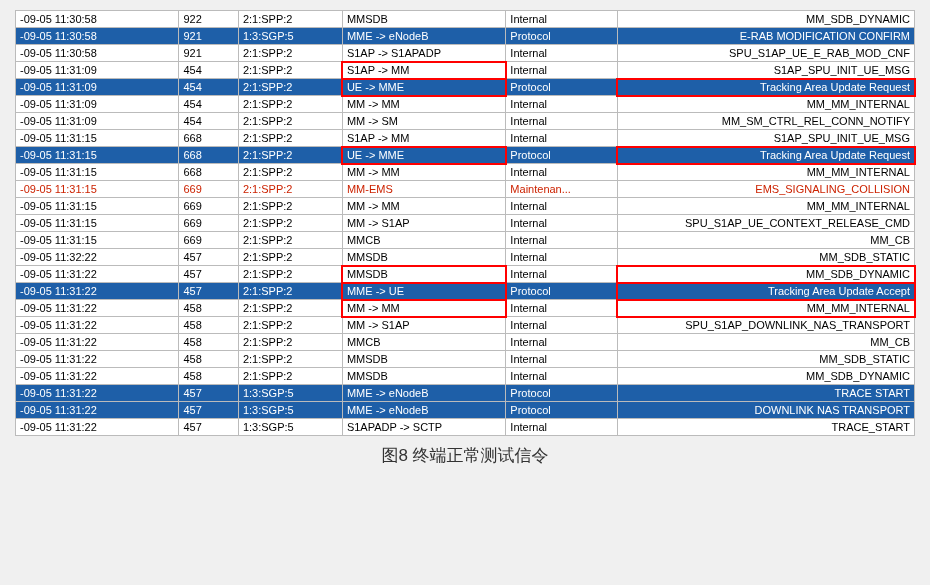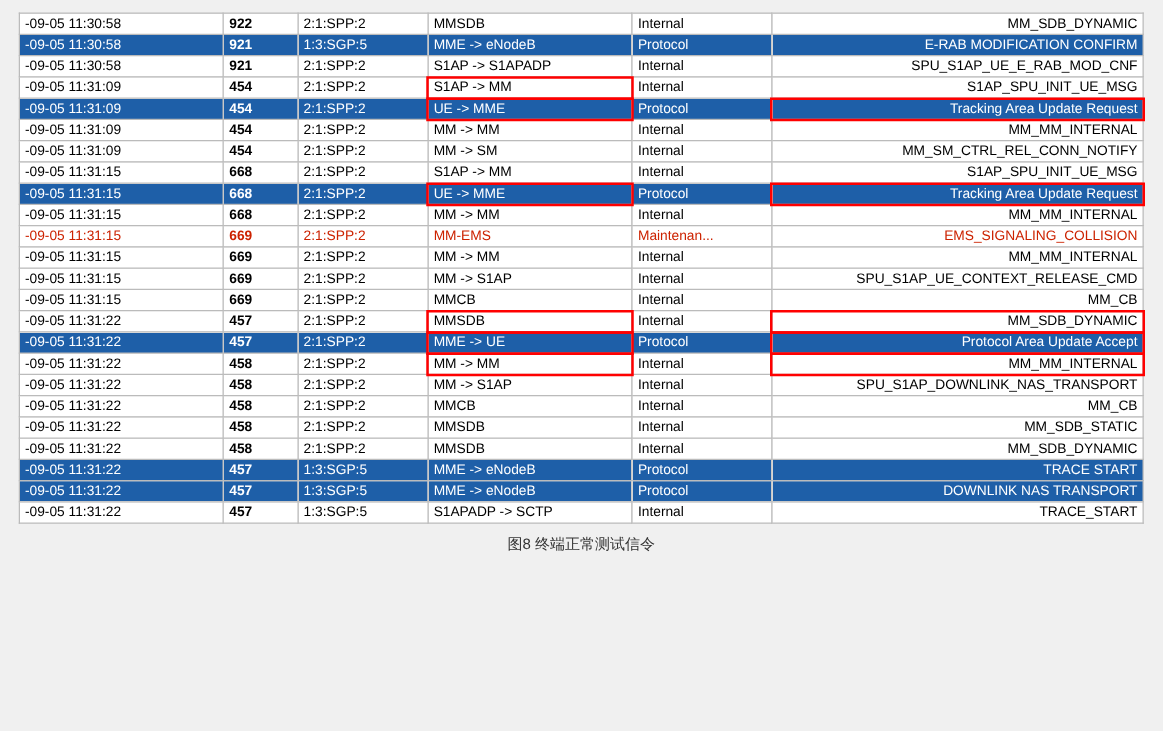--- a/index.html
+++ b/index.html
@@ -21,32 +21,32 @@
       padding-left: 40px;
     }
     td, th {
       border: 1px solid #bbb;
       padding: 2px 4px;
       white-space: nowrap;
       overflow: hidden;
       max-width: 200px;
     }
     .col-time { width: 110px; }
-    .col-seq  { width: 40px; font-weight: bold; }
+    .col-seq  { width: 40px; }
     .col-proc { width: 70px; }
     .col-from { width: 110px; }
     .col-type { width: 75px; margin-left: 43px; }
     .col-name { width: 220px; text-align: right; }
 
     tr.row-normal { background: #ffffff; color: #000; }
     tr.row-highlighted { background: #1e5fa8; color: #fff; }
     .caption {
       text-align: center;
       margin-top: 8px;
-      font-size: 12px;
+      font-size: 17px;
       color: #333;
     }
     .table-wrapper {
       position: relative;
     }
     td.cell-redbox {
       outline: 2px solid red;
       outline-offset: -1px;
       position: relative;
       z-index: 1;
@@ -171,34 +171,42 @@
         </tr>
         <tr class="row-normal">
           <td class="col-time">-09-05 11:31:15</td>
           <td class="col-seq">669</td>
           <td class="col-proc">2:1:SPP:2</td>
           <td class="col-from">MMCB</td>
           <td class="col-type">Internal</td>
           <td class="col-name">MM_CB</td>
         </tr>
         <tr class="row-normal">
+          <td class="col-time">-09-05 11:32:22</td>
+          <td class="col-seq">457</td>
+          <td class="col-proc">2:1:SPP:2</td>
+          <td class="col-from">MMSDB</td>
+          <td class="col-type">Internal</td>
+          <td class="col-name">MM_SDB_STATIC</td>
+        </tr>
+        <tr class="row-normal">
           <td class="col-time">-09-05 11:31:22</td>
           <td class="col-seq">457</td>
           <td class="col-proc">2:1:SPP:2</td>
           <td class="col-from cell-redbox">MMSDB</td>
           <td class="col-type">Internal</td>
           <td class="col-name cell-redbox">MM_SDB_DYNAMIC</td>
         </tr>
         <tr class="row-highlighted">
           <td class="col-time">-09-05 11:31:22</td>
           <td class="col-seq">457</td>
           <td class="col-proc">2:1:SPP:2</td>
           <td class="col-from cell-redbox">MME -&gt; UE</td>
           <td class="col-type">Protocol</td>
-          <td class="col-name cell-redbox">Protocol Area Update Accept</td>
+          <td class="col-name cell-redbox">Tracking Area Update Accept</td>
         </tr>
         <tr class="row-normal">
           <td class="col-time">-09-05 11:31:22</td>
           <td class="col-seq">458</td>
           <td class="col-proc">2:1:SPP:2</td>
           <td class="col-from cell-redbox">MM -&gt; MM</td>
           <td class="col-type">Internal</td>
           <td class="col-name cell-redbox">MM_MM_INTERNAL</td>
         </tr>
         <tr class="row-normal">

